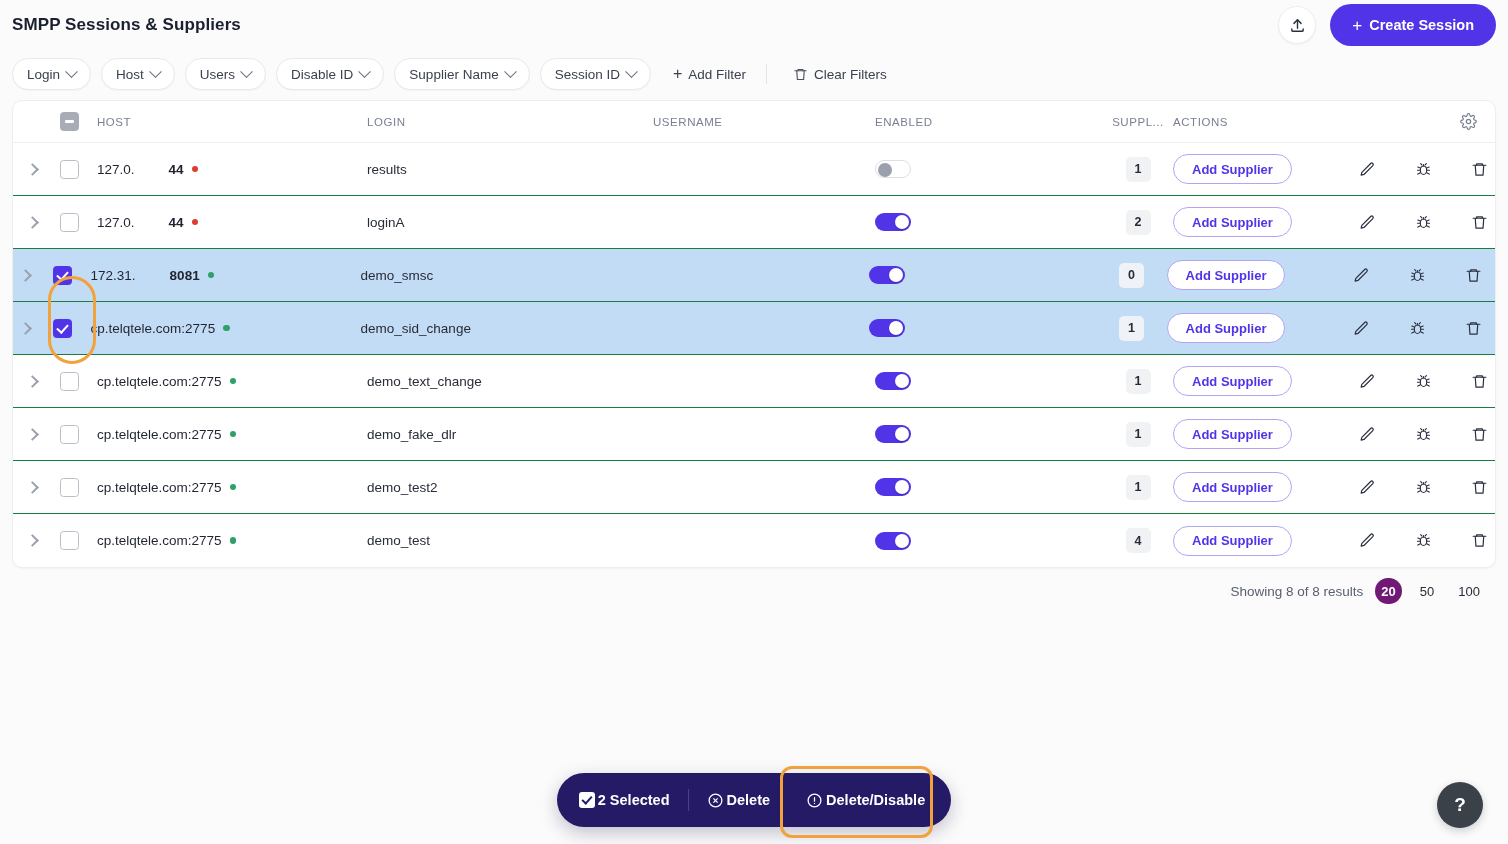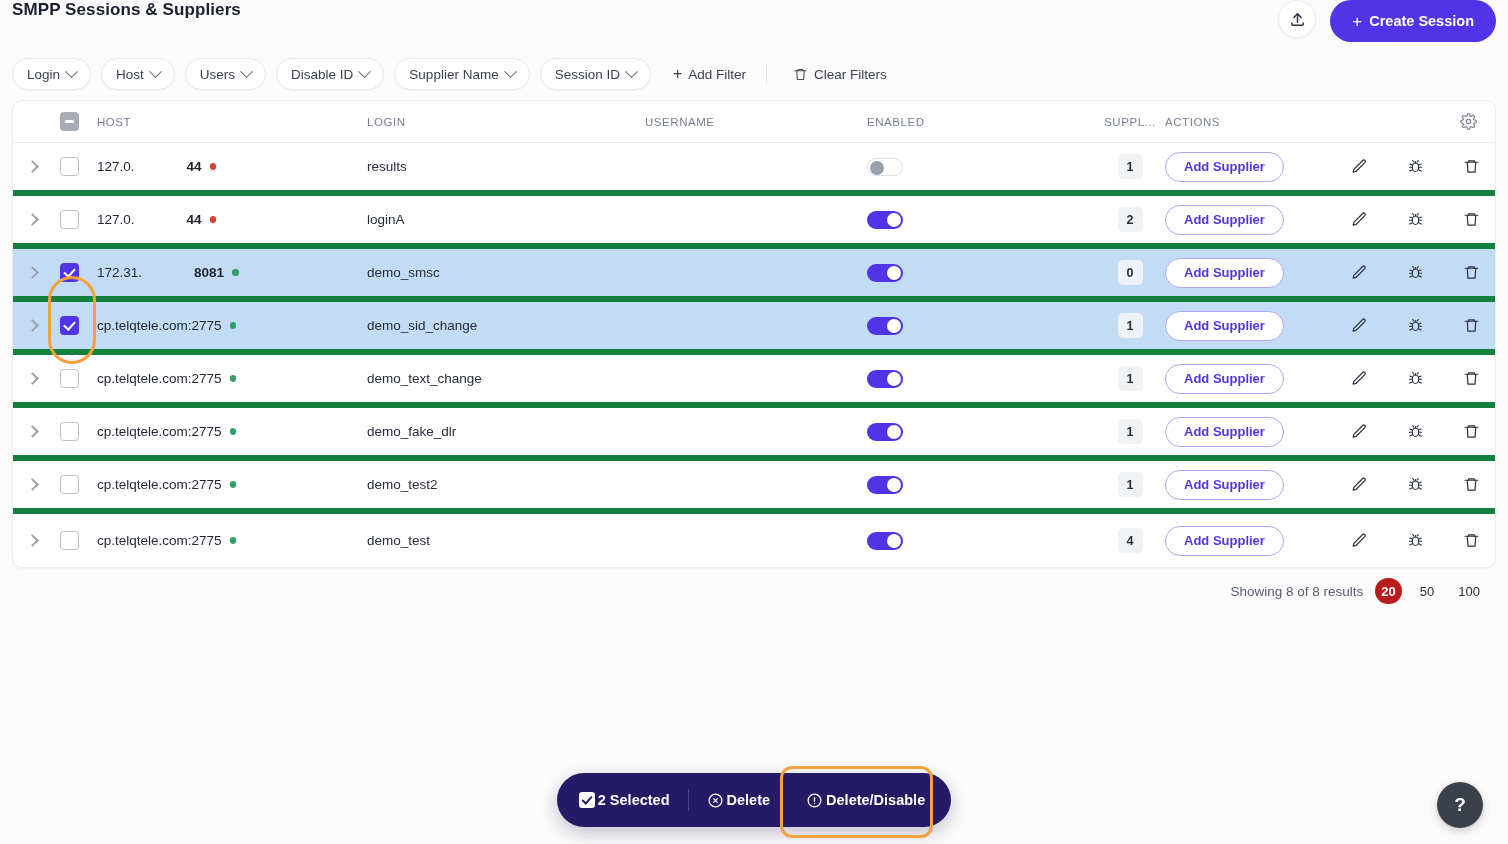--- a/index.html
+++ b/index.html
@@ -7,21 +7,21 @@
     width: 1508px; height: 844px;
     background: #fbfbfb;
     font-family: "Liberation Sans", sans-serif;
     color: #1f2430;
     overflow: hidden;
   }
   .page { position: relative; width: 1508px; height: 844px; }
 
   
   .header {
-    height: 50px; display: flex; align-items: flex-start;
+    height: 50px; display: flex; align-items: center;
     padding: 0 12px 0 12px;
   }
   .page-title { font-size: 17px; font-weight: bold; letter-spacing: .1px; color: #1b2030; }
   .header-spacer { flex: 1; }
   .icon-btn-round {
     width: 38px; height: 38px; border-radius: 50%;
     background: #ffffff; border: 1px solid #eceef1;
     display: flex; align-items: center; justify-content: center;
     box-shadow: 0 1px 2px rgba(20,25,40,.05);
     cursor: pointer;
@@ -57,34 +57,34 @@
 
   
   .card {
     margin: 2px 12px 0 12px;
     background: #fff; border: 1px solid #eceef1;
     border-radius: 10px; overflow: hidden;
     box-shadow: 0 1px 2px rgba(20,25,40,.04);
   }
   .row {
     display: flex; align-items: center;
-    height: 53px; border-bottom: 6px solid #15803d;
+    height: 53px; border-bottom: 1px solid #15803d;
   }
   .row:last-child { border-bottom: none; }
   .head-row { height: 42px; border-bottom: 1px solid #eceef1; }
   .head-row .cell { font-size: 11.5px; letter-spacing: .55px; color: #7a8091; font-weight: normal; }
-  .row.selected { background: #c3dcf5; }
+  .row.selected { background: #c3dcf5; justify-content: center; }
   .row.selected + .row.selected { border-top-color: #b6d3f0; }
 
   .cell { display: flex; align-items: center; flex-shrink: 0; }
   .c-expand  { width: 38px; justify-content: center; }
   .c-check   { width: 36px; justify-content: center; }
   .c-host    { width: 280px; padding-left: 10px; }
   .c-login   { width: 278px; }
-  .c-user    { width: 222px; }
+  .c-user    { width: 222px; margin-left: 8px; }
   .c-enabled { width: 228px; }
   .c-suppl   { width: 70px; justify-content: center; }
   .c-actions { flex: 1; display: flex; align-items: center; }
 
   .chevron-right {
     width: 9px; height: 9px; border-top: 2px solid #9aa0ad; border-right: 2px solid #9aa0ad;
     transform: rotate(45deg); cursor: pointer;
   }
   .cb {
     width: 19px; height: 19px; border-radius: 3.5px;
@@ -99,21 +99,21 @@
     border-right: 2.2px solid #fff; border-bottom: 2.2px solid #fff;
     transform: rotate(42deg);
   }
   .cb.indet {
     background: #a7acb6; border-color: #a7acb6;
     display: flex; align-items: center; justify-content: center;
   }
   .cb.indet::after { content: ""; width: 9px; height: 2.4px; background: #fff; border-radius: 1px; }
 
   .host-ip { font-size: 13.5px; color: #1f2430; font-weight: normal; }
-  .host-port { font-size: 13.5px; color: #1f2430; font-weight: bold; margin-left: 52px; }
+  .host-port { font-size: 13.5px; color: #1f2430; font-weight: bold; margin-left: 34px; }
   .host-plain { font-size: 13.5px; color: #1f2430; }
   .dot { width: 6.5px; height: 6.5px; border-radius: 50%; margin-left: 8px; display: inline-block; }
   .dot.green { background: #2fa06a; }
   .dot.red { background: #e03b2f; }
   .login-txt { font-size: 13.5px; color: #272c38; }
 
   .toggle { width: 36px; height: 18px; border-radius: 9px; position: relative; cursor: pointer; }
   .toggle.on { background: #5234e8; }
   .toggle.off { background: #fff; border: 1px solid #dcdfe4; }
   .toggle .knob { position: absolute; top: 2px; width: 14px; height: 14px; border-radius: 50%; background: #fff; }
@@ -139,21 +139,21 @@
   
   .tablefoot {
     display: flex; align-items: center; justify-content: flex-end;
     gap: 12px; padding: 10px 22px 0 0; font-size: 13.5px; color: #585f6e;
   }
   .pg {
     min-width: 26px; height: 26px; border-radius: 13px;
     display: flex; align-items: center; justify-content: center;
     font-size: 13px; cursor: pointer; color: #272c38; padding: 0 6px;
   }
-  .pg.active { background: #b91c1c; color: #fff; font-weight: bold; }
+  .pg.active { background: #701a75; color: #fff; font-weight: bold; }
 
   
   .selbar-wrap {
     position: absolute; left: 0; right: 0; bottom: 17px;
     display: flex; align-items: center; justify-content: center;
   }
   .selbar {
     height: 54px; border-radius: 27px; background: #241a66;
     display: flex; align-items: center; padding: 0 8px 0 22px;
     color: #fff; font-size: 14.5px; font-weight: bold;

